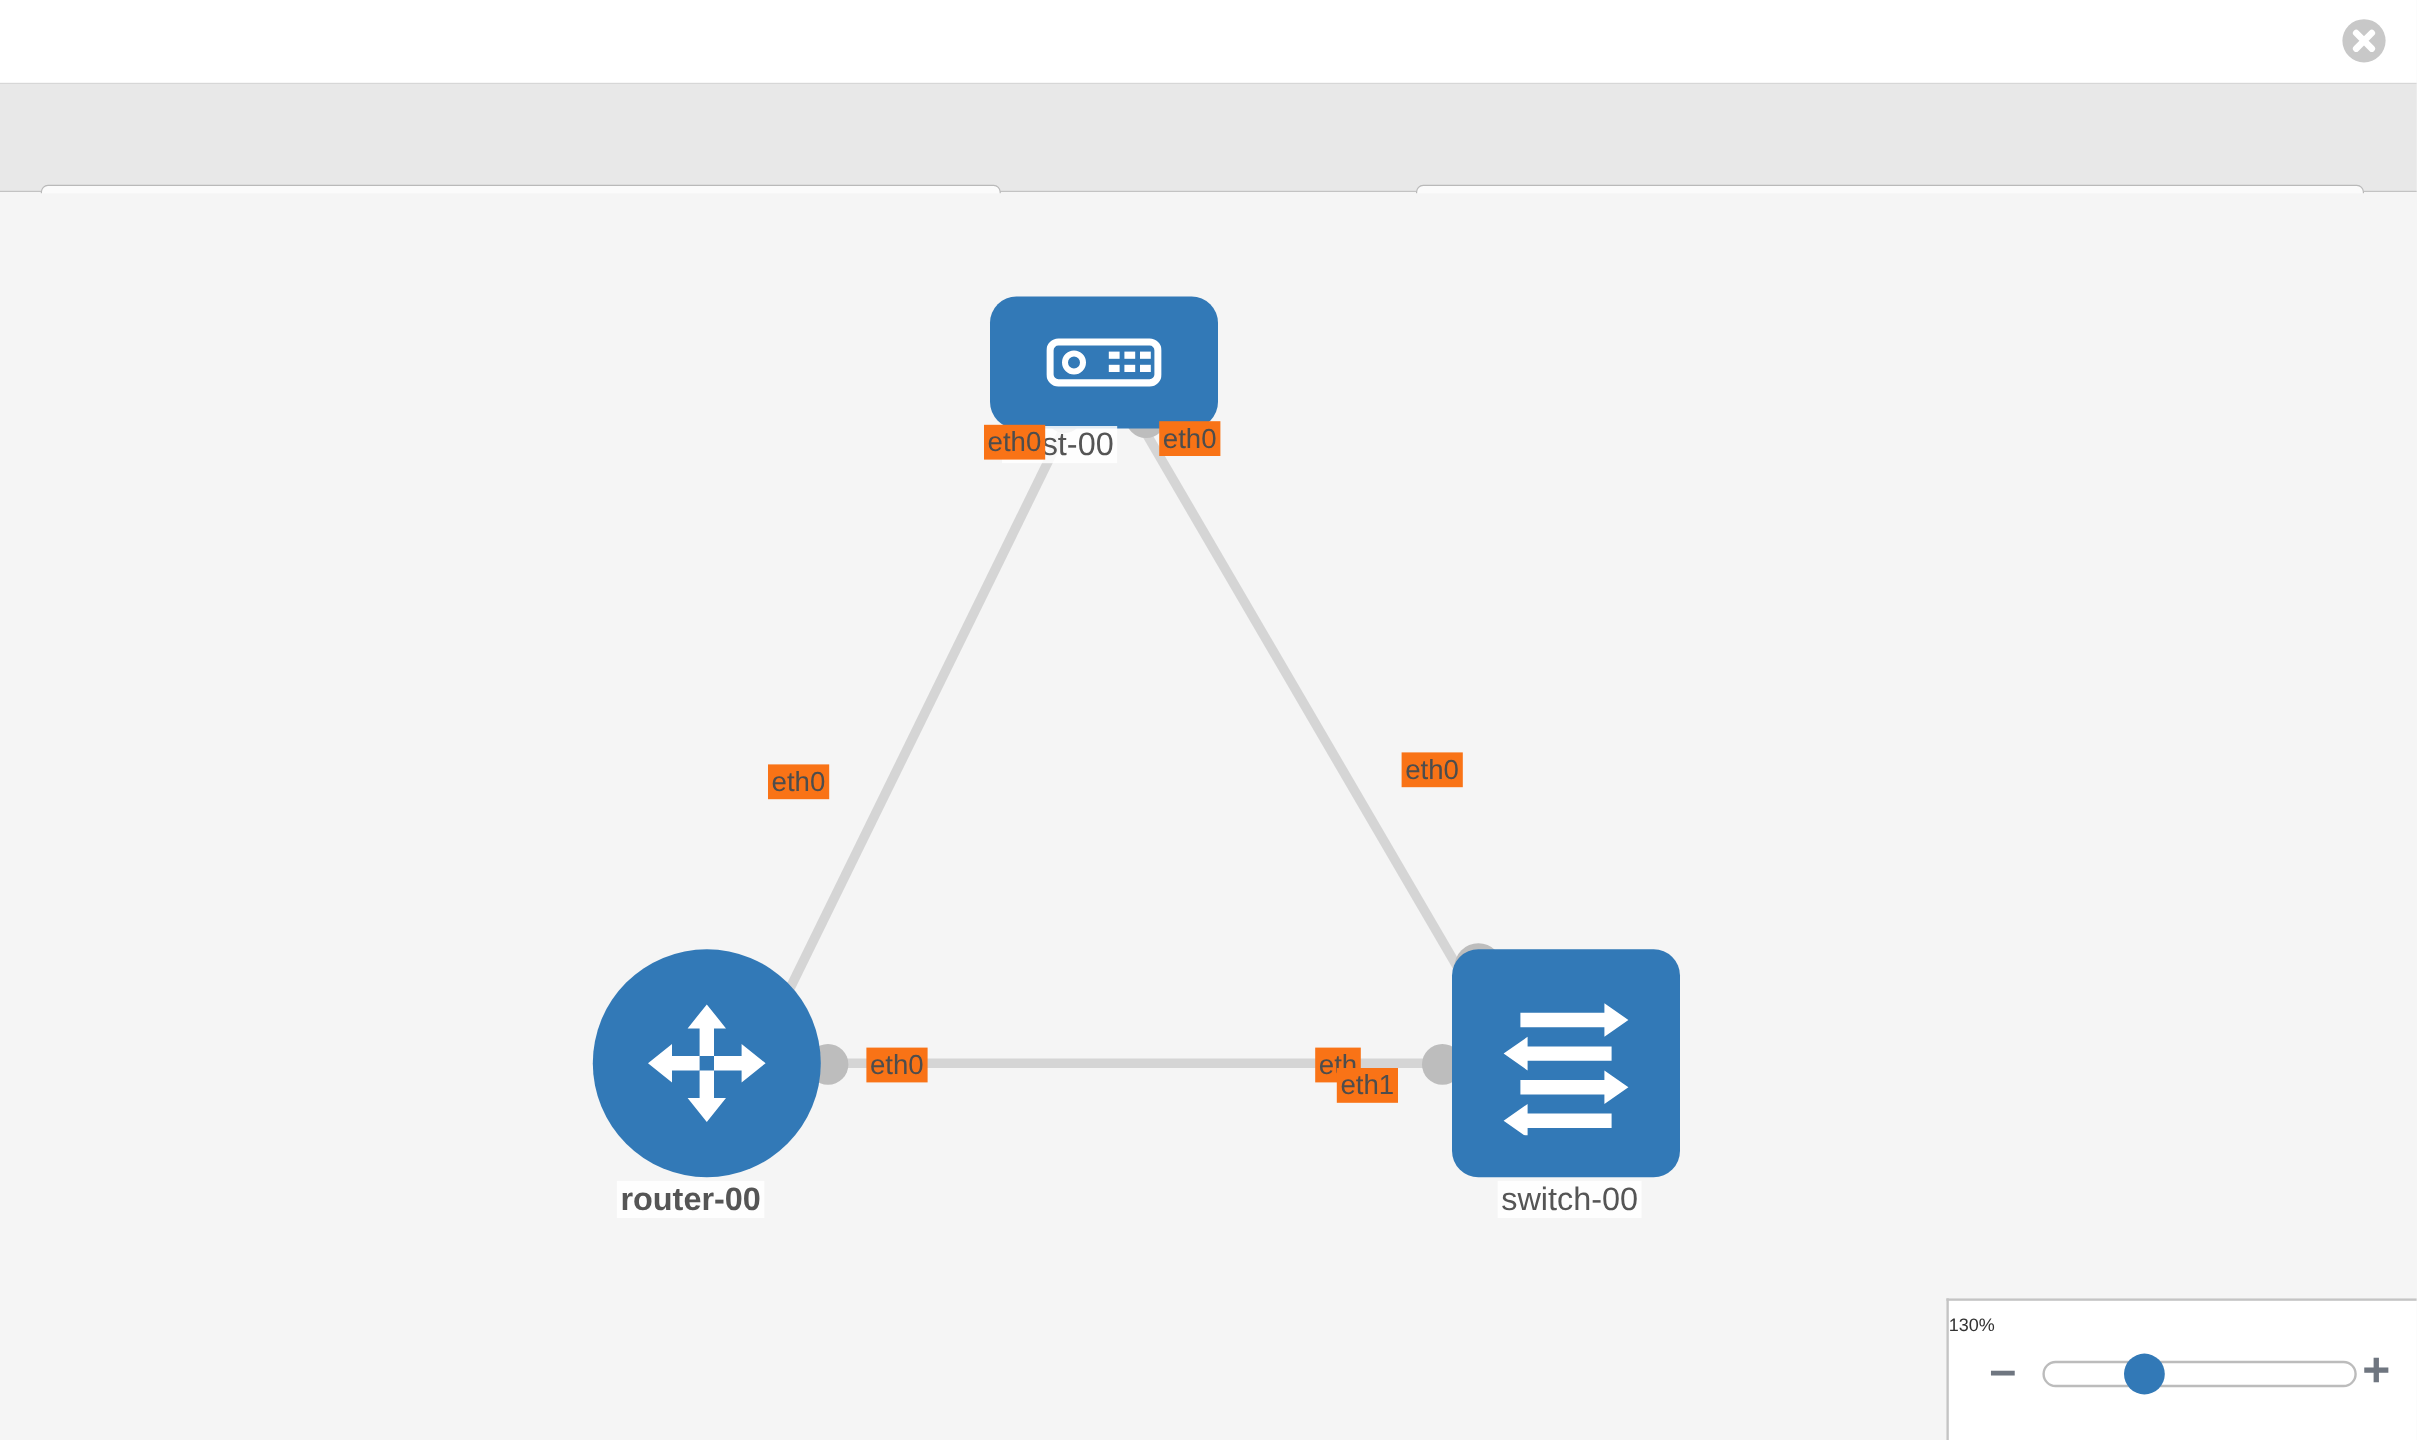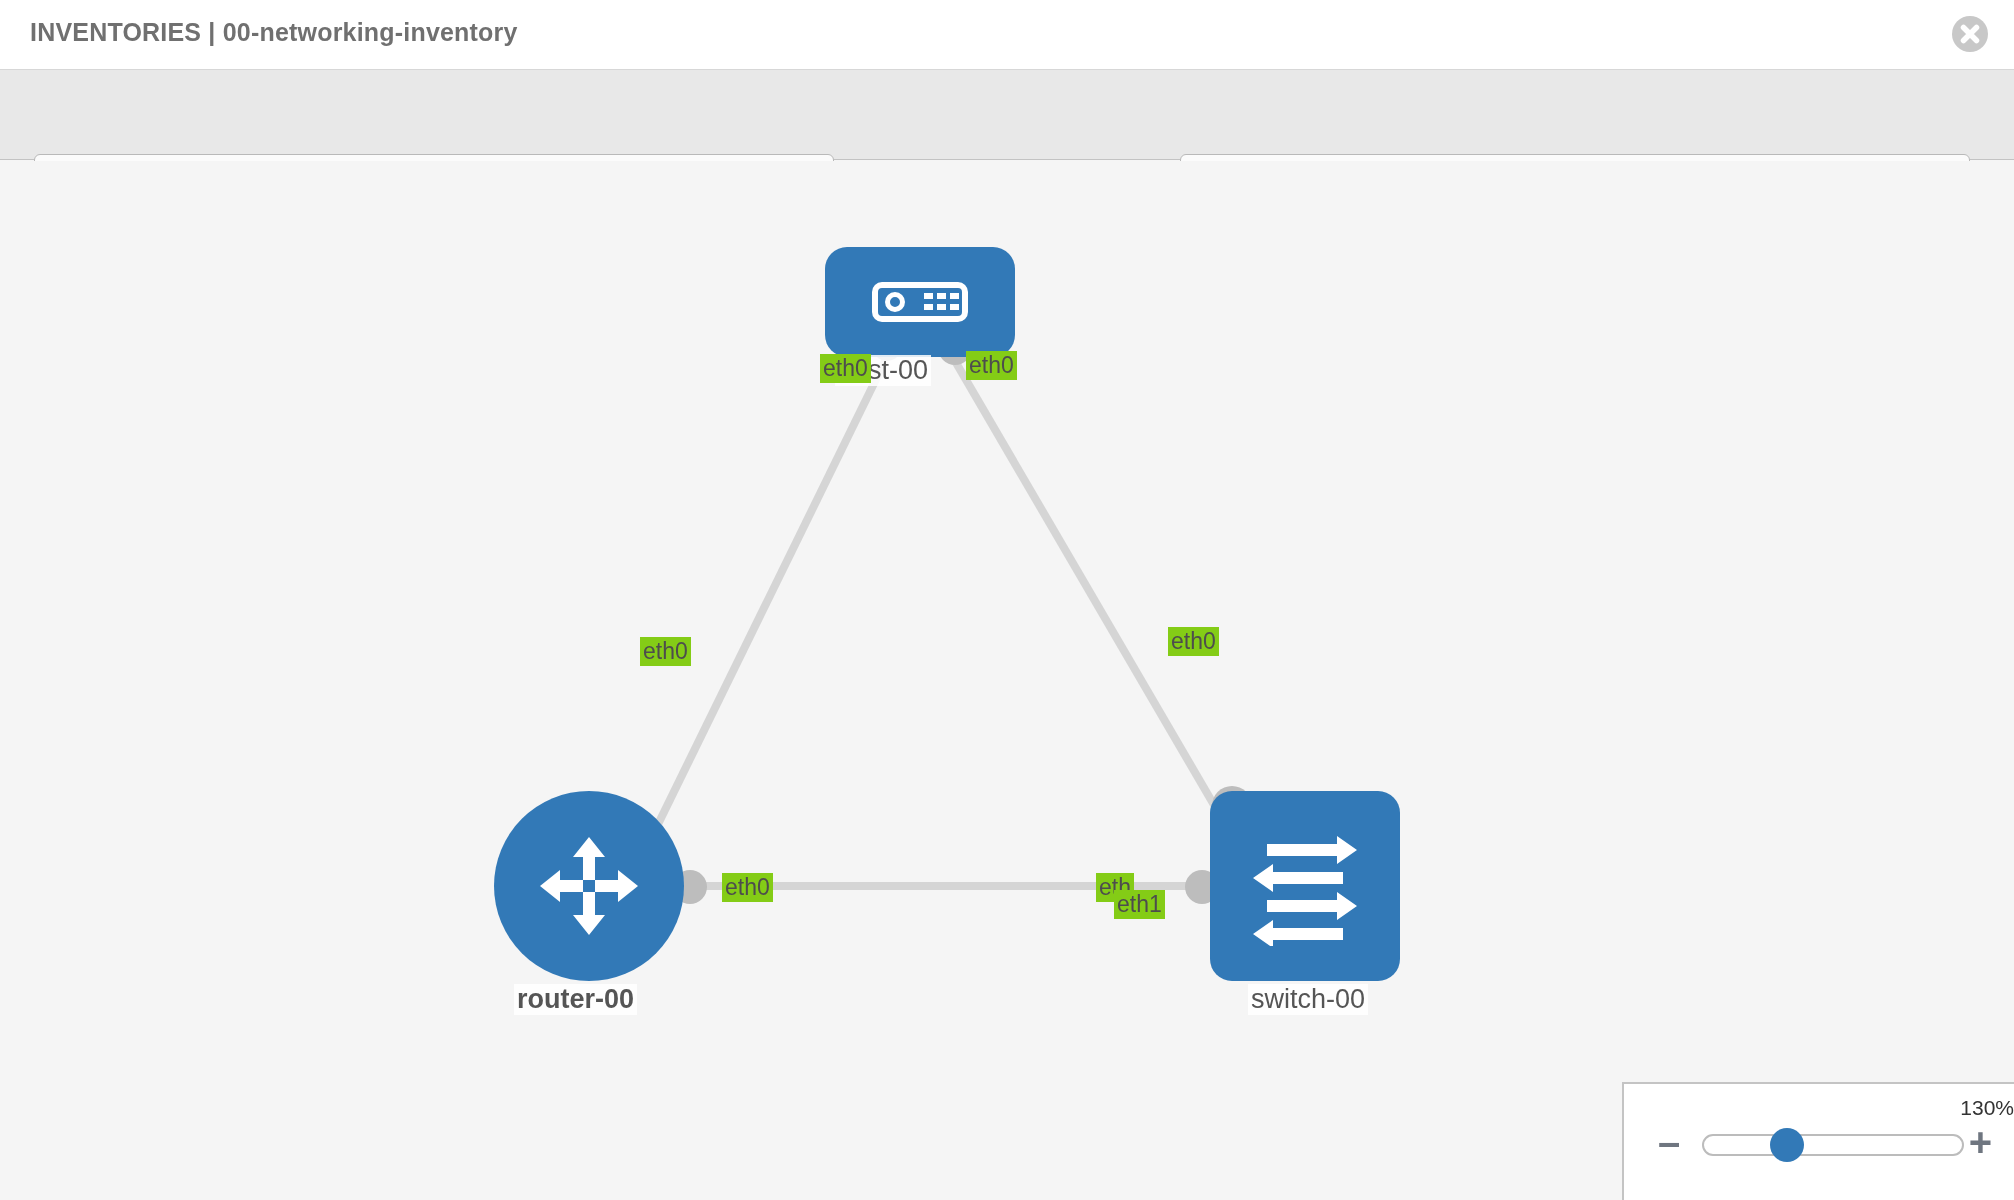--- a/index.html
+++ b/index.html
@@ -84,39 +84,39 @@
     position: absolute; white-space: nowrap;
     font-size: 27px; color: #555555;
     background: rgba(255,255,255,0.85);
     padding: 0 3px;
   }
 
   
   .edge-label {
     position: absolute; white-space: nowrap;
     font-size: 21px; color: #4d4d4d;
-    background: #84cc16; padding: 1px 3px;
+    background: #f97316; padding: 1px 3px;
   }
   .edge-label.big { font-size: 23px; }
 
   
   .connector {
     position: absolute; background: #bdbdbd; border-radius: 50%;
   }
 
   
   .zoom-panel {
     position: absolute; left: 1622px; top: 1082px;
     width: 392px; height: 118px;
     background: #ffffff; border: 2px solid #c4c4c4;
     border-right: none; border-bottom: none;
   }
   .zoom-value {
     position: absolute; left: 0; right: 0; top: 12px;
-    text-align: right; font-size: 21px; color: #333333;
+    text-align: left; font-size: 15px; color: #333333;
   }
   .zoom-minus, .zoom-plus {
     position: absolute; top: 44px; color: #6f7680; cursor: pointer;
     font-size: 40px; line-height: 28px; font-weight: bold; user-select: none;
   }
   .zoom-minus { left: 34px; }
   .zoom-plus  { right: 22px; }
   .zoom-track {
     position: absolute; left: 78px; top: 50px;
     width: 262px; height: 22px;
@@ -128,21 +128,20 @@
     width: 34px; height: 34px; border-radius: 50%;
     background: #3279b7; cursor: pointer;
   }
 </style>
 </head>
 <body>
 
 <div id="app">
 
   <div class="header">
-    <div class="header-title">INVENTORIES | 00-networking-inventory</div>
     <div class="close-btn">
       <svg width="36" height="36" viewBox="0 0 36 36">
         <path d="M11.5 11.5 L24.5 24.5 M24.5 11.5 L11.5 24.5" stroke="#ffffff" stroke-width="5.5" stroke-linecap="round"></path>
       </svg>
     </div>
   </div>
 
   <div class="toolbar">
 
     <div class="actions-select">

